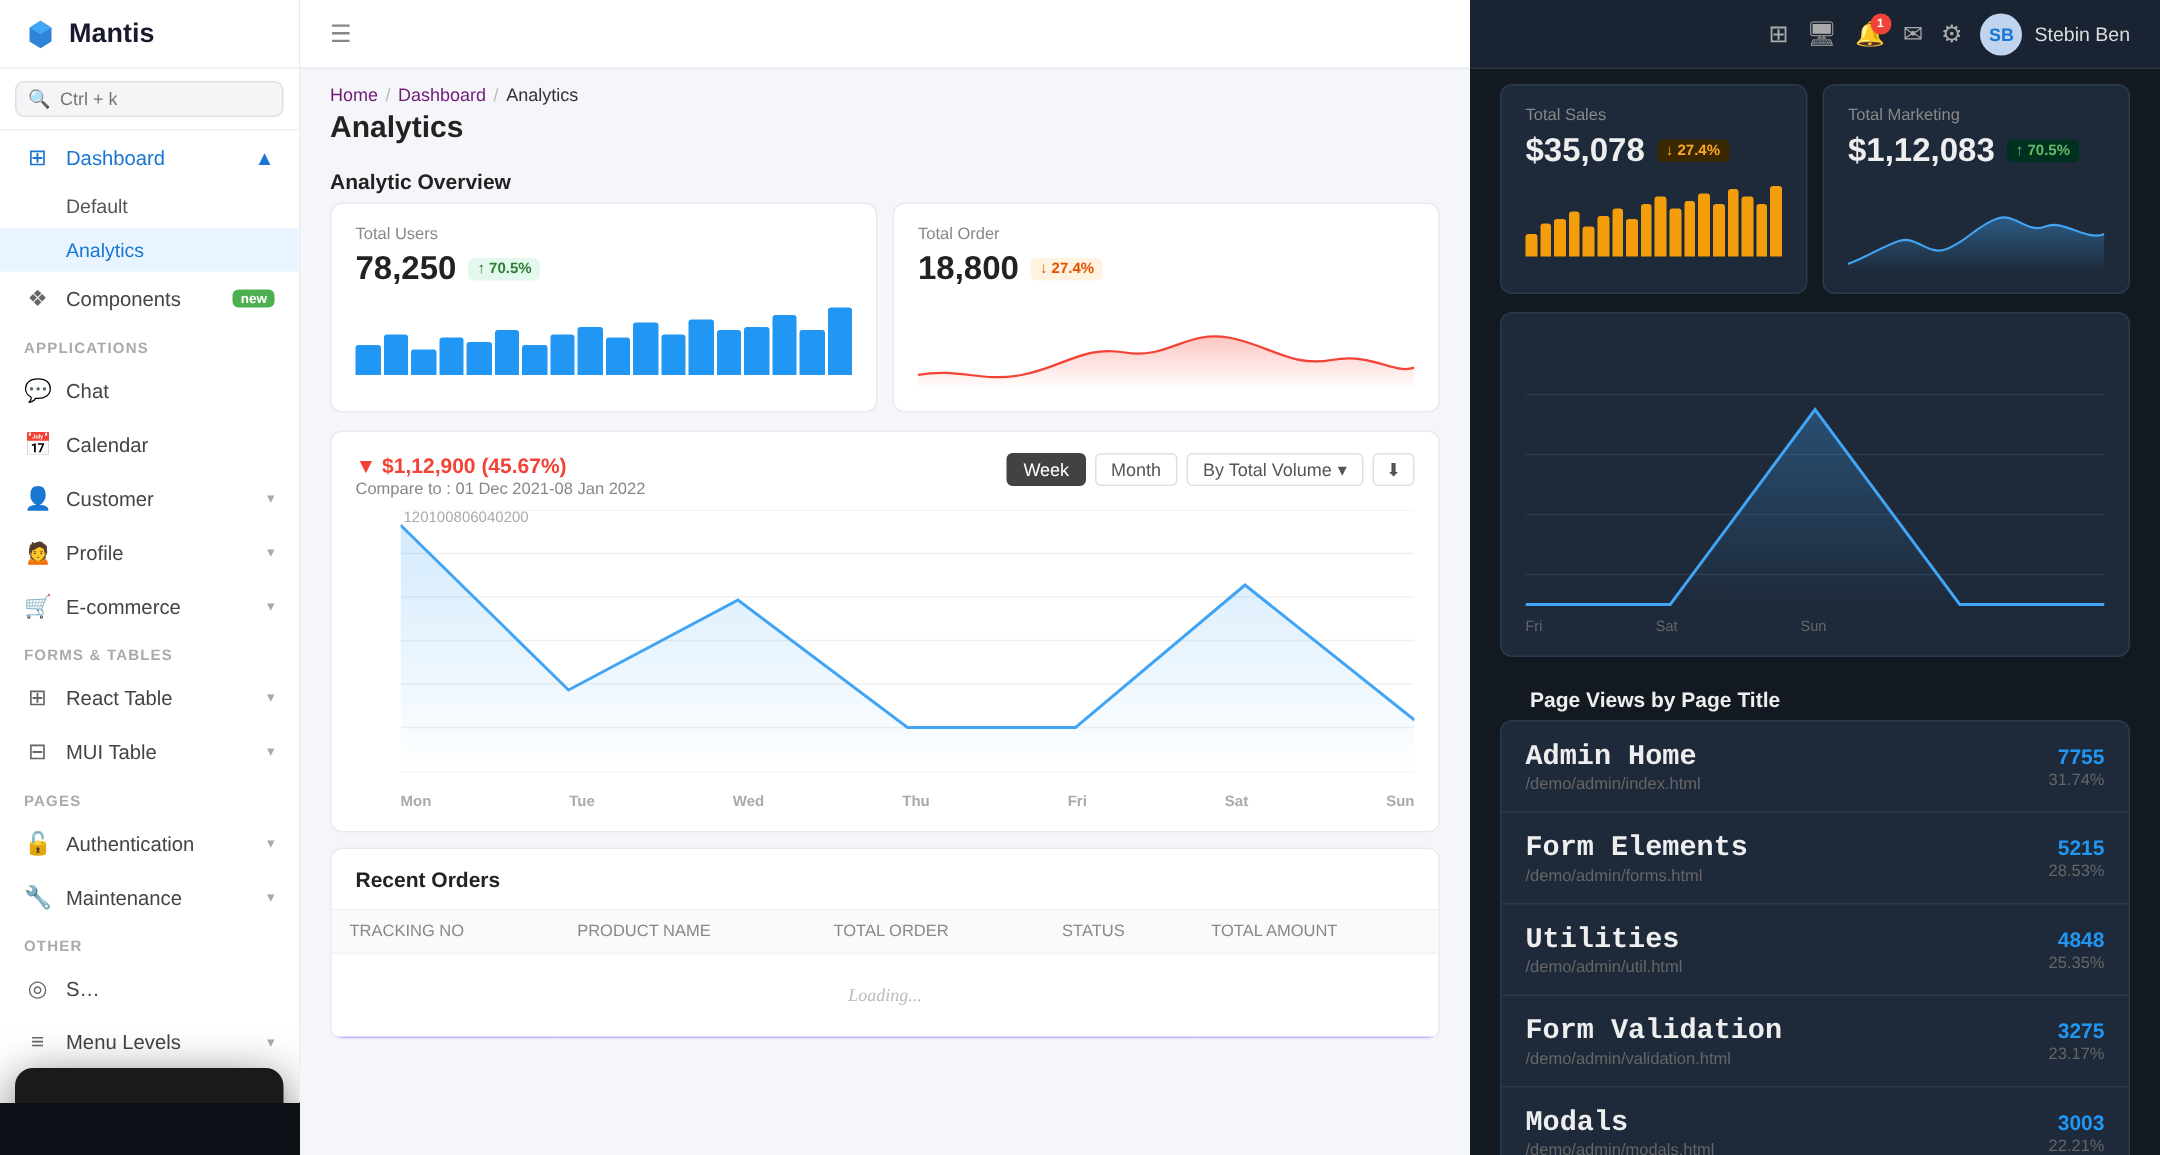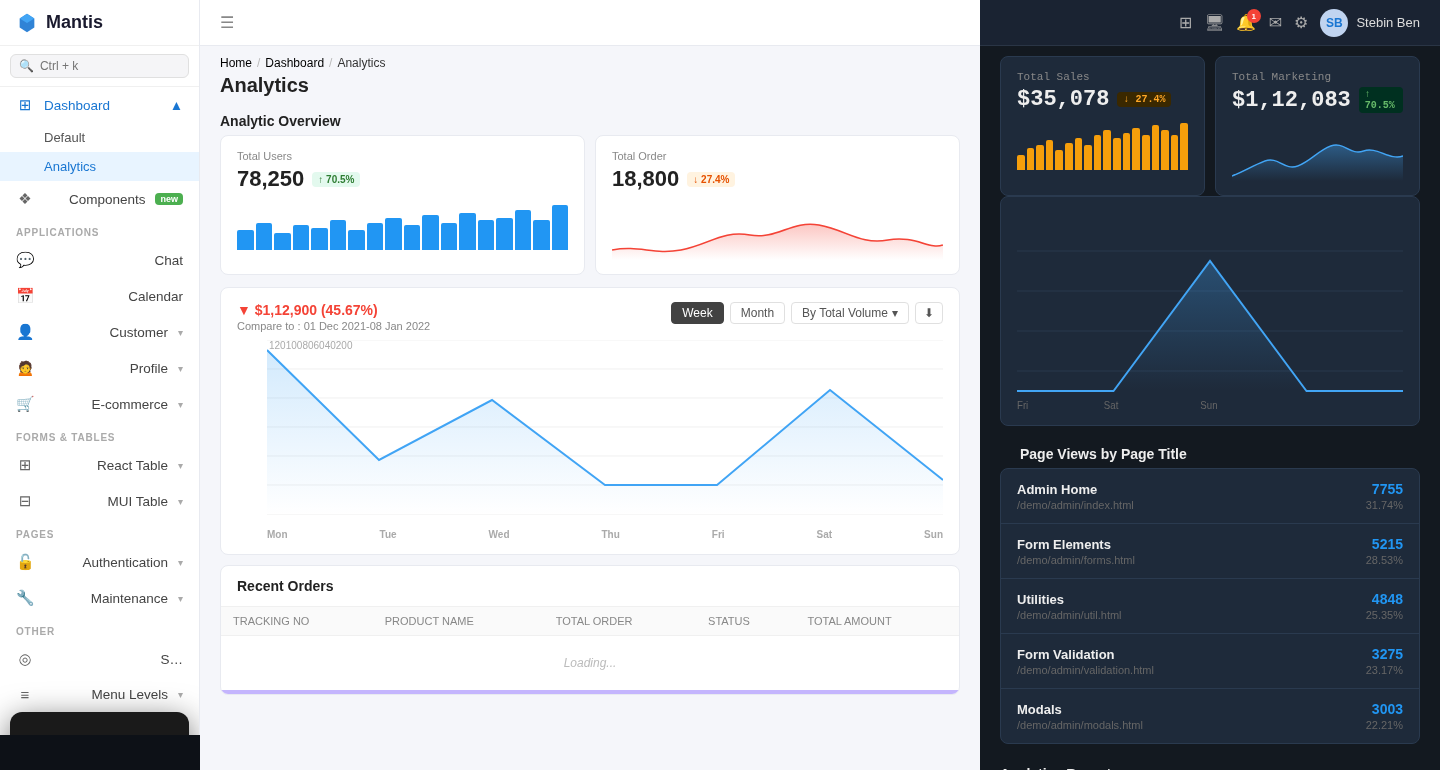--- a/index.html
+++ b/index.html
@@ -25,21 +25,21 @@
       display: flex; align-items: center; gap: 6px; background: #f5f5f7;
       border: 1px solid #e0e0e0; border-radius: 6px; padding: 4px 8px; width: 100%;
     }
     .search-bar input { border: none; background: transparent; font-size: 12px; color: #888; outline: none; width: 100%; }
     .sidebar-section-label { font-size: 10px; color: #aaa; text-transform: uppercase; padding: 10px 16px 4px; letter-spacing: 0.8px; font-weight: 600; }
     .sidebar-item {
       display: flex; align-items: center; gap: 10px; padding: 9px 16px;
       cursor: pointer; font-size: 13.5px; color: #444; position: relative;
     }
     .sidebar-item .si-icon { font-size: 15px; width: 18px; text-align: center; color: #666; }
-    .sidebar-item .si-label { flex: 1; text-align: right; }
+    .sidebar-item .si-label { flex: 1; }
     .sidebar-item .si-arrow { font-size: 10px; color: #aaa; }
     .sidebar-item .badge-new { background: #4caf50; color: #fff; font-size: 9px; padding: 1px 5px; border-radius: 4px; font-weight: 600; }
     .sidebar-parent { display: flex; align-items: center; gap: 10px; padding: 9px 16px; cursor: pointer; font-size: 13.5px; color: #444; }
     .sidebar-parent.open { color: #1976d2; }
     .sidebar-parent .si-icon { font-size: 15px; width: 18px; text-align: center; color: #666; }
     .sidebar-parent.open .si-icon { color: #1976d2; }
     .sidebar-parent .si-label { flex: 1; }
     .sidebar-child { padding: 7px 16px 7px 44px; font-size: 13px; color: #555; cursor: pointer; }
     .sidebar-child.active { color: #1976d2; background: #e8f4ff; }
 
@@ -70,21 +70,21 @@
       position: absolute; top: -4px; right: -4px; background: #f44336;
       color: #fff; font-size: 8px; width: 14px; height: 14px; border-radius: 50%;
       display: flex; align-items: center; justify-content: center; font-weight: 700;
     }
     .avatar-wrap { display: flex; align-items: center; gap: 8px; cursor: pointer; }
     .avatar-circle { width: 28px; height: 28px; border-radius: 50%; background: #c0d4f0; display: flex; align-items: center; justify-content: center; font-size: 12px; font-weight: 700; color: #1976d2; }
     .avatar-name { font-size: 13px; color: #ddd; font-weight: 500; }
 
     
     .breadcrumb { padding: 10px 20px 0; font-size: 12px; color: #888; display: flex; gap: 5px; align-items: center; }
-    .breadcrumb a { color: #000000; text-decoration: none; }
+    .breadcrumb a { color: #701a75; text-decoration: none; }
     .breadcrumb .sep { color: #bbb; }
     .breadcrumb .current { color: #333; font-weight: 500; }
     .page-title { padding: 4px 20px 10px; font-size: 20px; font-weight: 600; color: #222; }
 
     
     .section-title { font-size: 14px; font-weight: 600; color: #222; padding: 6px 20px; }
 
     
     .cards-row { display: flex; gap: 0; padding: 0 20px 12px; }
     .analytics-card {
@@ -117,45 +117,45 @@
     .chart-y-labels { position: absolute; left: 0; top: 0; bottom: 25px; display: flex; flex-direction: row; justify-content: space-between; font-size: 10px; color: #aaa; margin-left: 32px; }
     .chart-x-labels { position: absolute; bottom: 0; left: 30px; right: 0; display: flex; justify-content: space-between; font-size: 10px; color: #aaa; font-weight: bold; }
     .chart-area { position: absolute; left: 30px; right: 0; top: 0; bottom: 25px; }
 
     
     .orders-section { padding: 0 20px 10px; }
     .orders-card { background: #fff; border: 1px solid #e8eaf0; border-radius: 8px; overflow: hidden; }
     .orders-header { padding: 12px 16px; font-size: 14px; font-weight: 600; color: #222; border-bottom: 1px solid #f0f0f0; }
     .orders-table { width: 100%; font-size: 12px; border-collapse: collapse; }
     .orders-table th { padding: 8px 12px; text-align: left; color: #888; font-weight: 500; background: #fafafa; border-bottom: 1px solid #f0f0f0; font-size: 11px; text-transform: uppercase; }
-    .orders-table td { padding: 8px 12px; border-bottom: 4px solid #c4b5fd; color: #333; }
+    .orders-table td { padding: 8px 12px; border-bottom: 1px solid #c4b5fd; color: #333; font-family: Liberation Serif, serif; }
 
     
     .dark-section-title { font-size: 14px; font-weight: 600; color: #eee; padding: 10px 20px 6px; }
 
     
-    .dark-cards-row { display: flex; gap: 10px; padding: 0 20px 0; font-family: Liberation Mono, monospace; }
+    .dark-cards-row { display: flex; gap: 10px; padding: 0 20px 12px; }
     .dark-analytics-card {
       background: #1e2a3a; border: 1px solid #2a3a4f; border-radius: 8px;
       padding: 14px 16px; flex: 1; min-width: 0; overflow: hidden;
     }
     .dark-card-label { font-size: 11px; color: #888; margin-bottom: 4px; }
     .dark-card-value { font-size: 22px; font-weight: 700; color: #eee; display: flex; align-items: center; gap: 8px; }
     .dark-badge-down { background: #3a2800; color: #ffa726; font-size: 10px; padding: 2px 6px; border-radius: 4px; font-weight: 600; }
     .dark-badge-up { background: #003020; color: #66bb6a; font-size: 10px; padding: 2px 6px; border-radius: 4px; font-weight: 600; }
     .dark-mini-bar { margin-top: 8px; height: 50px; display: flex; align-items: flex-end; gap: 2px; }
     .dark-bar { background: #f59e0b; border-radius: 2px 2px 0 0; flex: 1; min-width: 0; }
 
     
     .page-views-section { padding: 0 20px 12px; }
     .page-views-card { background: #1e2a3a; border: 1px solid #2a3a4f; border-radius: 8px; overflow: hidden; }
     .pv-row { display: flex; align-items: center; justify-content: space-between; padding: 12px 16px; border-bottom: 1px solid #2a3a4f; }
     .pv-row:last-child { border-bottom: none; }
     .pv-left {}
-    .pv-page { font-size: 13px; font-weight: 600; color: #eee; }
+    .pv-page { font-size: 19px; font-weight: 600; color: #eee; font-family: Liberation Mono, monospace; }
     .pv-url { font-size: 11px; color: #666; margin-top: 2px; }
     .pv-right { text-align: right; }
     .pv-count { font-size: 14px; font-weight: 700; color: #2196f3; }
     .pv-pct { font-size: 11px; color: #666; margin-top: 2px; }
 
     
     .support-popup {
       position: absolute; bottom: 30px; left: 10px; background: #1a1a1a;
       color: #fff; border-radius: 12px; padding: 20px 22px; width: 180px;
       box-shadow: 0 8px 32px rgba(0,0,0,0.6); z-index: 100;

